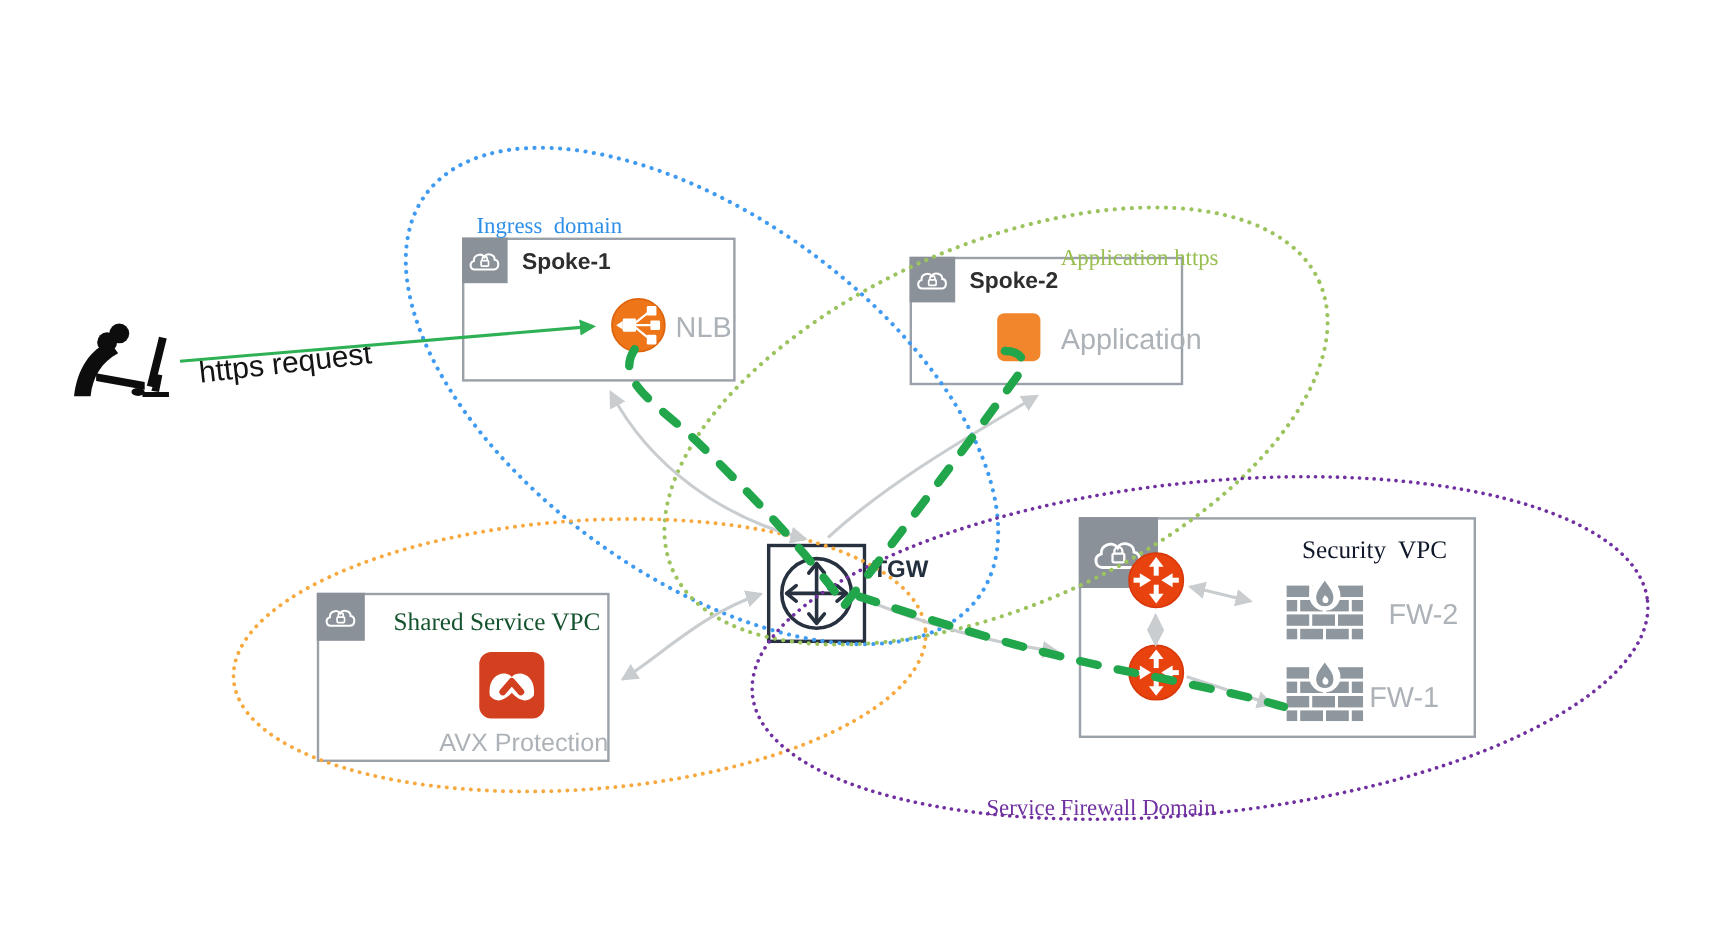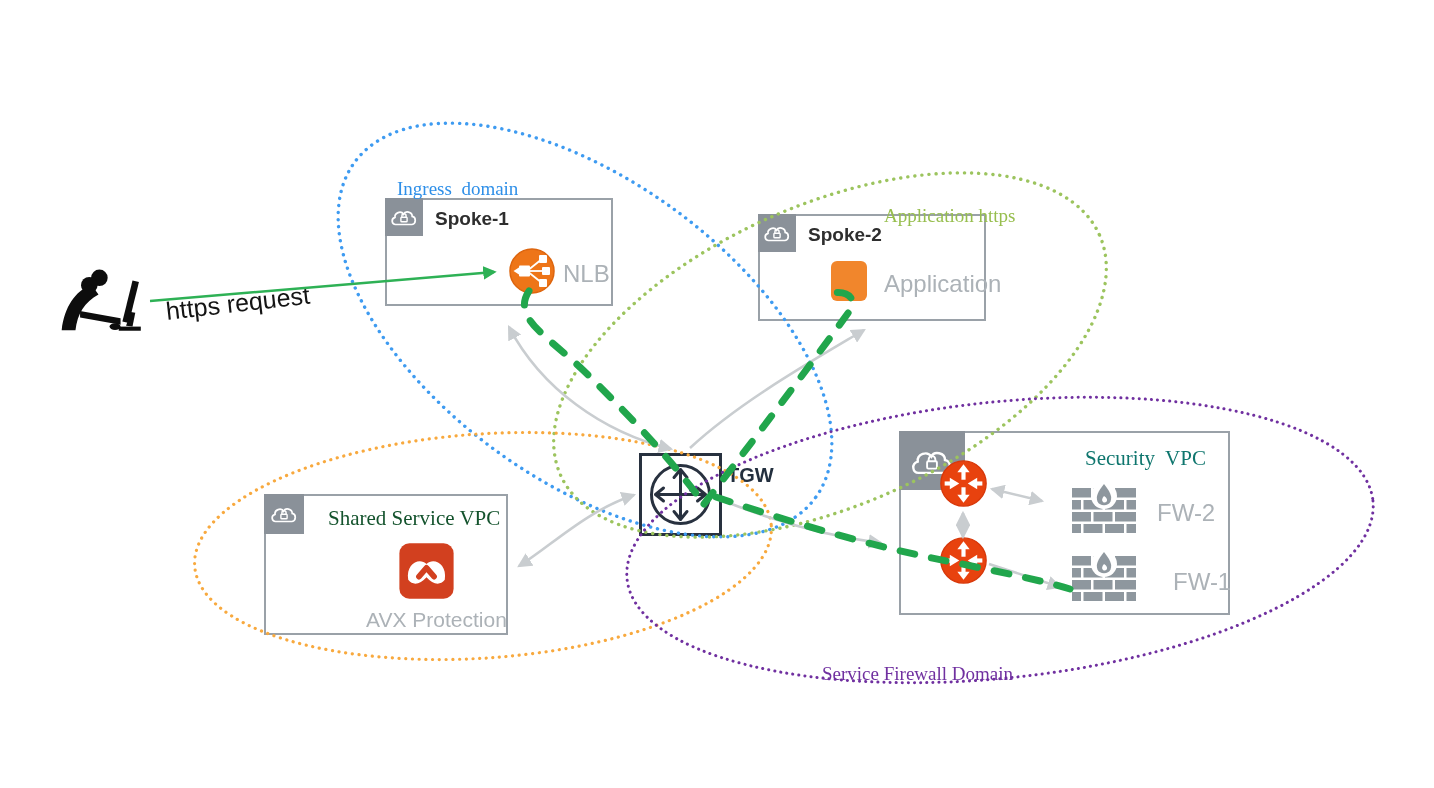--- a/index.html
+++ b/index.html
@@ -33,21 +33,21 @@
        transform-origin:left center;white-space:pre;}
   
   .overlay{position:absolute;left:0;top:0;pointer-events:none;}
 </style>
 </head>
 <body>
 
 <div class="canvas">
 
 
-  <div class="vpc-box" style="left:385px;top:198px;width:228px;height:108px;">
+  <div class="vpc-box" style="left:385px;top:198px;width:228px;height:120px;">
     <div class="tab">
       <svg width="30" height="24" viewBox="0 0 30 24">
         <path d="M6.5,19.5 C2.8,19.5 1.6,13.8 6,12.4 C5.4,7.6 12,5.4 14.6,9.2 C16.2,5.5 23.3,6.6 23.2,11.4 C27.4,12 27.2,18.8 23,19.5 Z" fill="none" stroke="#fff" stroke-width="1.7"></path>
         <path d="M12.9,12.2 v-1.3 a2.1,2.1 0 0 1 4.2,0 V12.2" fill="none" stroke="#fff" stroke-width="1.4"></path>
         <rect x="11.9" y="12.2" width="6.2" height="4.6" rx="0.8" fill="none" stroke="#fff" stroke-width="1.4"></rect>
       </svg>
     </div>
     <div class="box-title-sans" style="left:48px;top:8px;">Spoke-1</div>
     <div class="icon" style="left:122px;top:48px;">
       <svg width="46" height="46" viewBox="0 0 46 46">
@@ -102,23 +102,23 @@
   </div>
 
   <div class="vpc-box" style="left:899px;top:431px;width:331px;height:184px;">
     <div class="tab big">
       <svg width="48" height="38" viewBox="0 0 30 24">
         <path d="M6.5,19.5 C2.8,19.5 1.6,13.8 6,12.4 C5.4,7.6 12,5.4 14.6,9.2 C16.2,5.5 23.3,6.6 23.2,11.4 C27.4,12 27.2,18.8 23,19.5 Z" fill="none" stroke="#fff" stroke-width="1.5"></path>
         <path d="M12.9,12.2 v-1.3 a2.1,2.1 0 0 1 4.2,0 V12.2" fill="none" stroke="#fff" stroke-width="1.2"></path>
         <rect x="11.9" y="12.2" width="6.2" height="4.6" rx="0.8" fill="none" stroke="#fff" stroke-width="1.2"></rect>
       </svg>
     </div>
-    <div class="box-title-serif" style="left:184px;top:13px;color:#0f766e;">Security  VPC</div>
+    <div class="box-title-serif" style="left:184px;top:13px;color:#0f172a;">Security  VPC</div>
     <div class="item-label" style="left:256px;top:66px;">FW-2</div>
-    <div class="item-label" style="left:272px;top:135px;text-align:right;">FW-1</div>
+    <div class="item-label" style="left:240px;top:135px;text-align:right;">FW-1</div>
   </div>
 
   <div class="icon" style="left:1072px;top:483px;">
     <svg width="64" height="50" viewBox="0 0 64 50">
       <g fill="#8E979E">
         <rect x="0" y="5" width="19" height="9.5"></rect>
           <rect x="21.5" y="5" width="19" height="9.5"></rect>
           <rect x="43" y="5" width="21" height="9.5"></rect>
         <rect x="0" y="17" width="9" height="9.5"></rect>
           <rect x="11.5" y="17" width="19" height="9.5"></rect>

